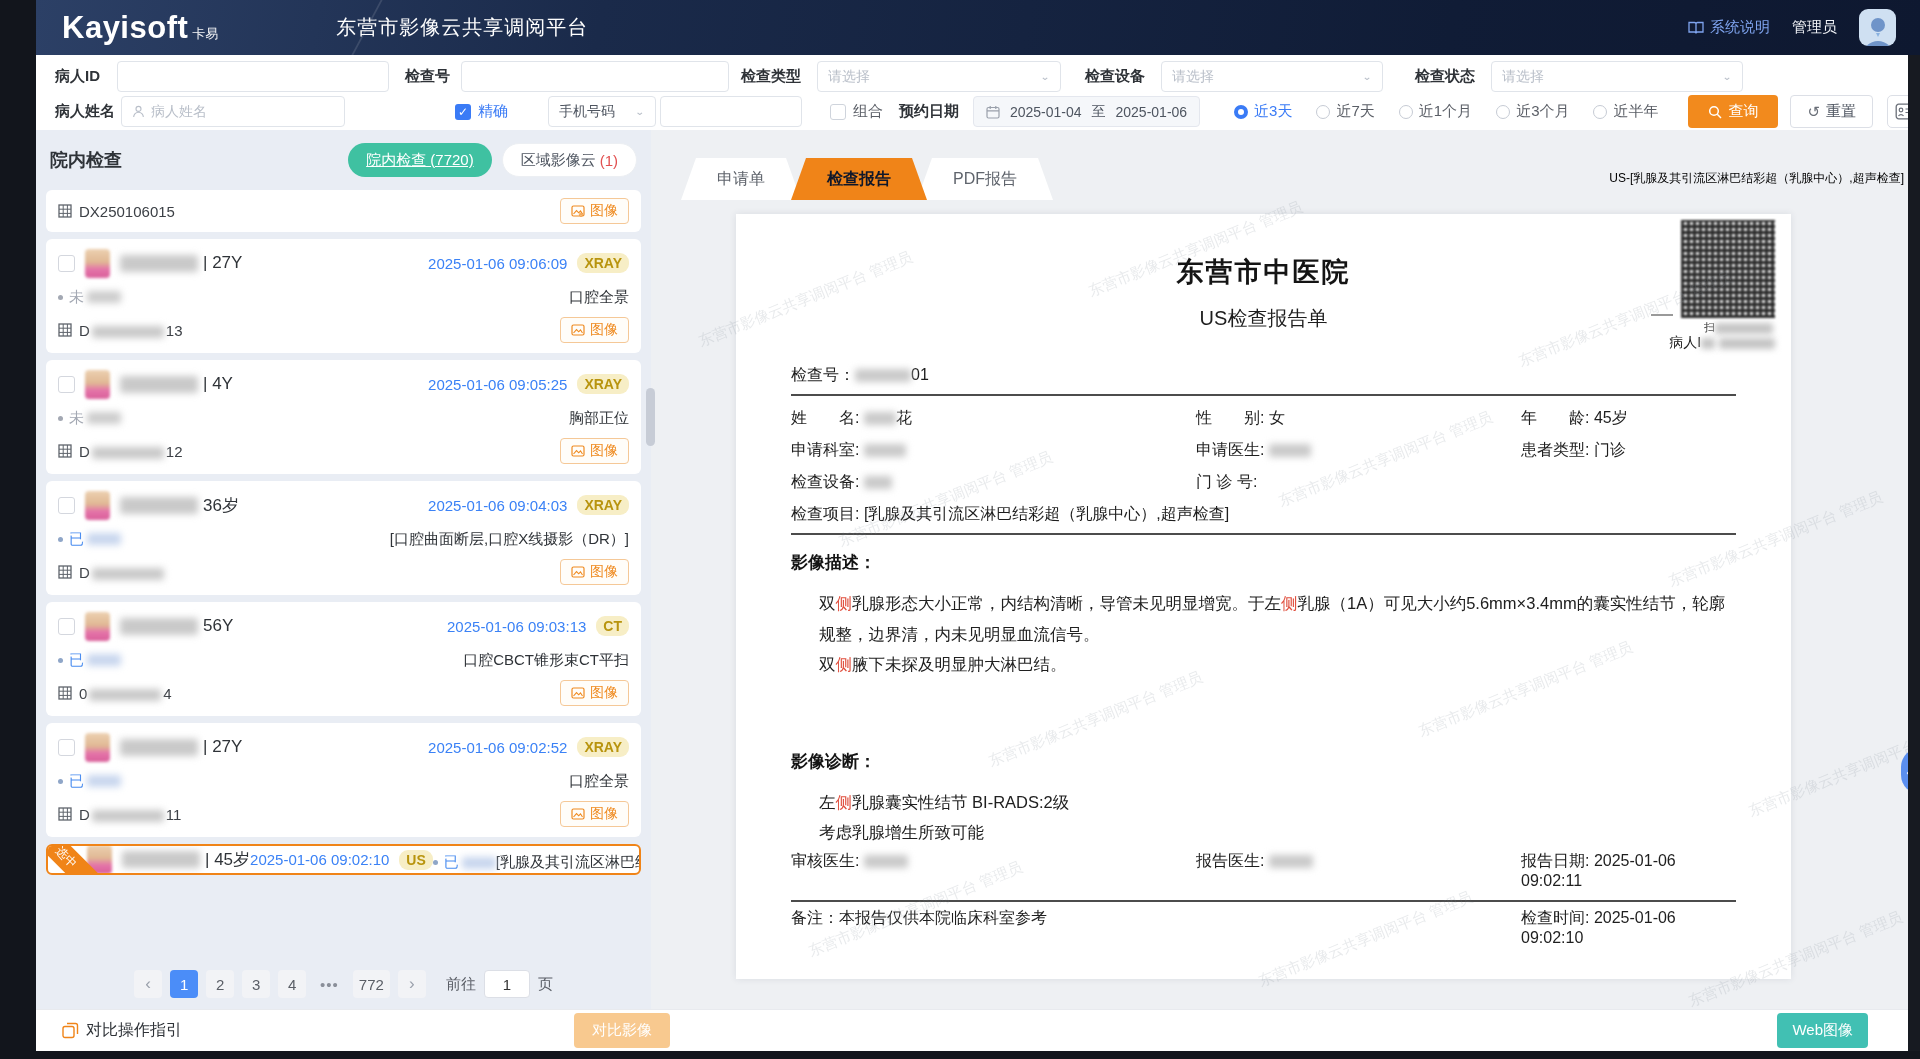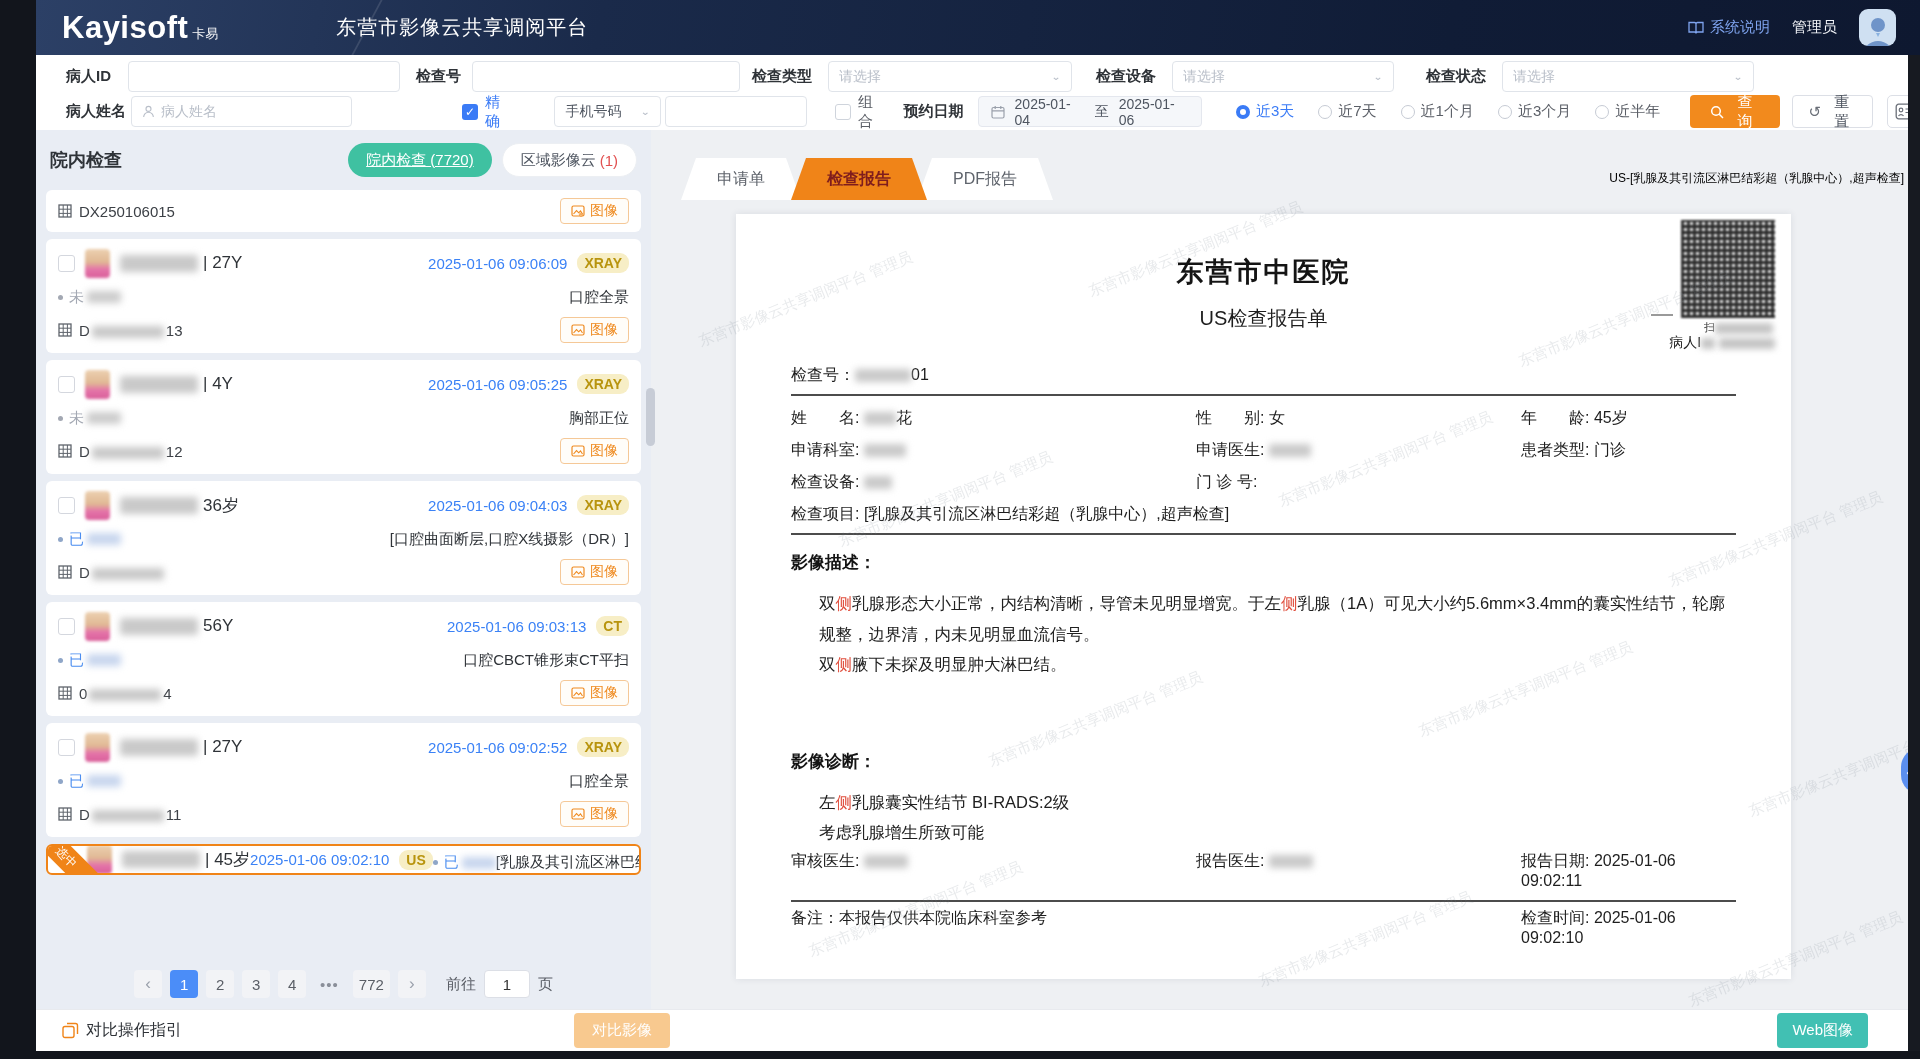--- a/index.html
+++ b/index.html
@@ -13,21 +13,21 @@
   .brand-suffix { font-size:13px; margin-left:4px; opacity:.95; }
   .brand-swoosh { position:absolute; left:330px; top:0; width:120px; height:55px; border-left:2px solid rgba(255,255,255,.12); transform:skewX(-28deg); }
   .app-title { margin-left:118px; font-size:20px; font-weight:500; letter-spacing:1px; }
   .top-right { margin-left:auto; display:flex; align-items:center; margin-right:24px; gap:22px; }
   .sys-help { display:flex; align-items:center; gap:6px; color:#7fa4ef; font-size:15px; cursor:pointer; }
   .username { font-size:15px; color:#f2f4f8; }
   .avatar { width:37px; height:37px; border-radius:9px; background:#cfe0f2; overflow:hidden; display:flex; align-items:flex-end; justify-content:center; filter:blur(.6px); }
 
   
   .filters { position:absolute; top:55px; left:0; right:0; height:75px; background:#fff; z-index:5; padding:4px 0 0; }
-  .frow { display:flex; align-items:center; height:35px; padding-left:30px; }
+  .frow { display:flex; align-items:center; height:35px; padding-left:19px; }
   .flabel { font-size:15px; font-weight:700; color:#2f3338; white-space:nowrap; }
   .inp { height:31px; border:1px solid #e0e4ea; border-radius:4px; background:#fff; font-size:14px; color:#333; padding:0 10px; }
   .sel { height:31px; border:1px solid #e0e4ea; border-radius:4px; background:#fff; display:flex; align-items:center; padding:0 10px; color:#b9bfc9; font-size:14px; }
   .sel .caret { margin-left:auto; color:#b9bfc9; font-size:12px; transform:scaleY(.8); }
   .ph-ic { color:#b9bfc9; margin-right:6px; display:flex; }
   .cbx { width:16px; height:16px; border-radius:3px; display:inline-flex; align-items:center; justify-content:center; }
   .cbx.checked { background:#3a7bf6; color:#fff; font-size:12px; }
   .cbx.empty { border:1px solid #cfd4dc; background:#fff; }
   .lbl-blue { color:#3a7bf6; font-size:15px; margin-left:7px; }
   .lbl-gray { color:#5a5e66; font-size:15px; margin-left:7px; }
@@ -82,21 +82,21 @@
   .pg.dots { background:transparent; letter-spacing:1px; color:#8a8f99; }
   .goto-label { margin-left:12px; }
   .goto-input { width:46px; height:28px; border:1px solid #dcdfe6; border-radius:4px; text-align:center; font-size:15px; color:#333; }
 
   .split-handle { position:absolute; left:610px; top:388px; width:9px; height:58px; background:#c7ccd6; border-radius:5px; z-index:7; cursor:col-resize; }
 
   
   .right { position:absolute; top:130px; left:615px; right:0; bottom:42px; background:#eef0f3; overflow:hidden; }
   .tabsrow { position:relative; height:70px; display:flex; align-items:flex-end; padding-left:30px; z-index:2; }
   .rtab { height:42px; padding:0 36px; display:flex; align-items:center; font-size:16px; color:#5f646c; background:#fff; clip-path:polygon(15px 0, calc(100% - 15px) 0, 100% 100%, 0 100%); margin-right:-10px; cursor:pointer; }
-  .rtab.active { background:#f08418; color:#7f1d1d; font-weight:600; z-index:2; }
+  .rtab.active { background:#f08418; color:#0f172a; font-weight:600; z-index:2; }
   .cur-exam { margin-left:auto; align-self:center; margin-top:26px; padding-right:16px; font-size:12px; color:#000000; }
   .content { position:absolute; top:70px; left:0; right:0; bottom:0; }
   .paper { position:absolute; left:85px; top:14px; width:1055px; bottom:30px; background:#fff; box-shadow:0 0 7px rgba(40,50,70,.10); padding:28px 55px 0; }
   .wm { position:absolute; font-size:15px; color:rgba(130,138,152,.18); transform:rotate(-22deg); white-space:nowrap; pointer-events:none; z-index:3; }
 
   .qr { position:absolute; right:16px; top:6px; width:94px; height:98px; background:repeating-linear-gradient(0deg,#2a2a2a 0 3px,transparent 3px 6px),repeating-linear-gradient(90deg,#3a3a3a 0 3px,#e8e8e8 3px 6px); filter:blur(1.1px); }
   .qr-cap { position:absolute; right:18px; top:106px; font-size:11px; color:#444; }
   .qr-cap2 { position:absolute; right:16px; top:120px; font-size:14px; color:#222; }
   .qr-dash { position:absolute; right:118px; top:100px; width:22px; height:2px; background:#9a9a9a; }
   .blur-sm { display:inline-block; height:11px; background:#c4c4c4; border-radius:2px; filter:blur(3px); vertical-align:middle; }

